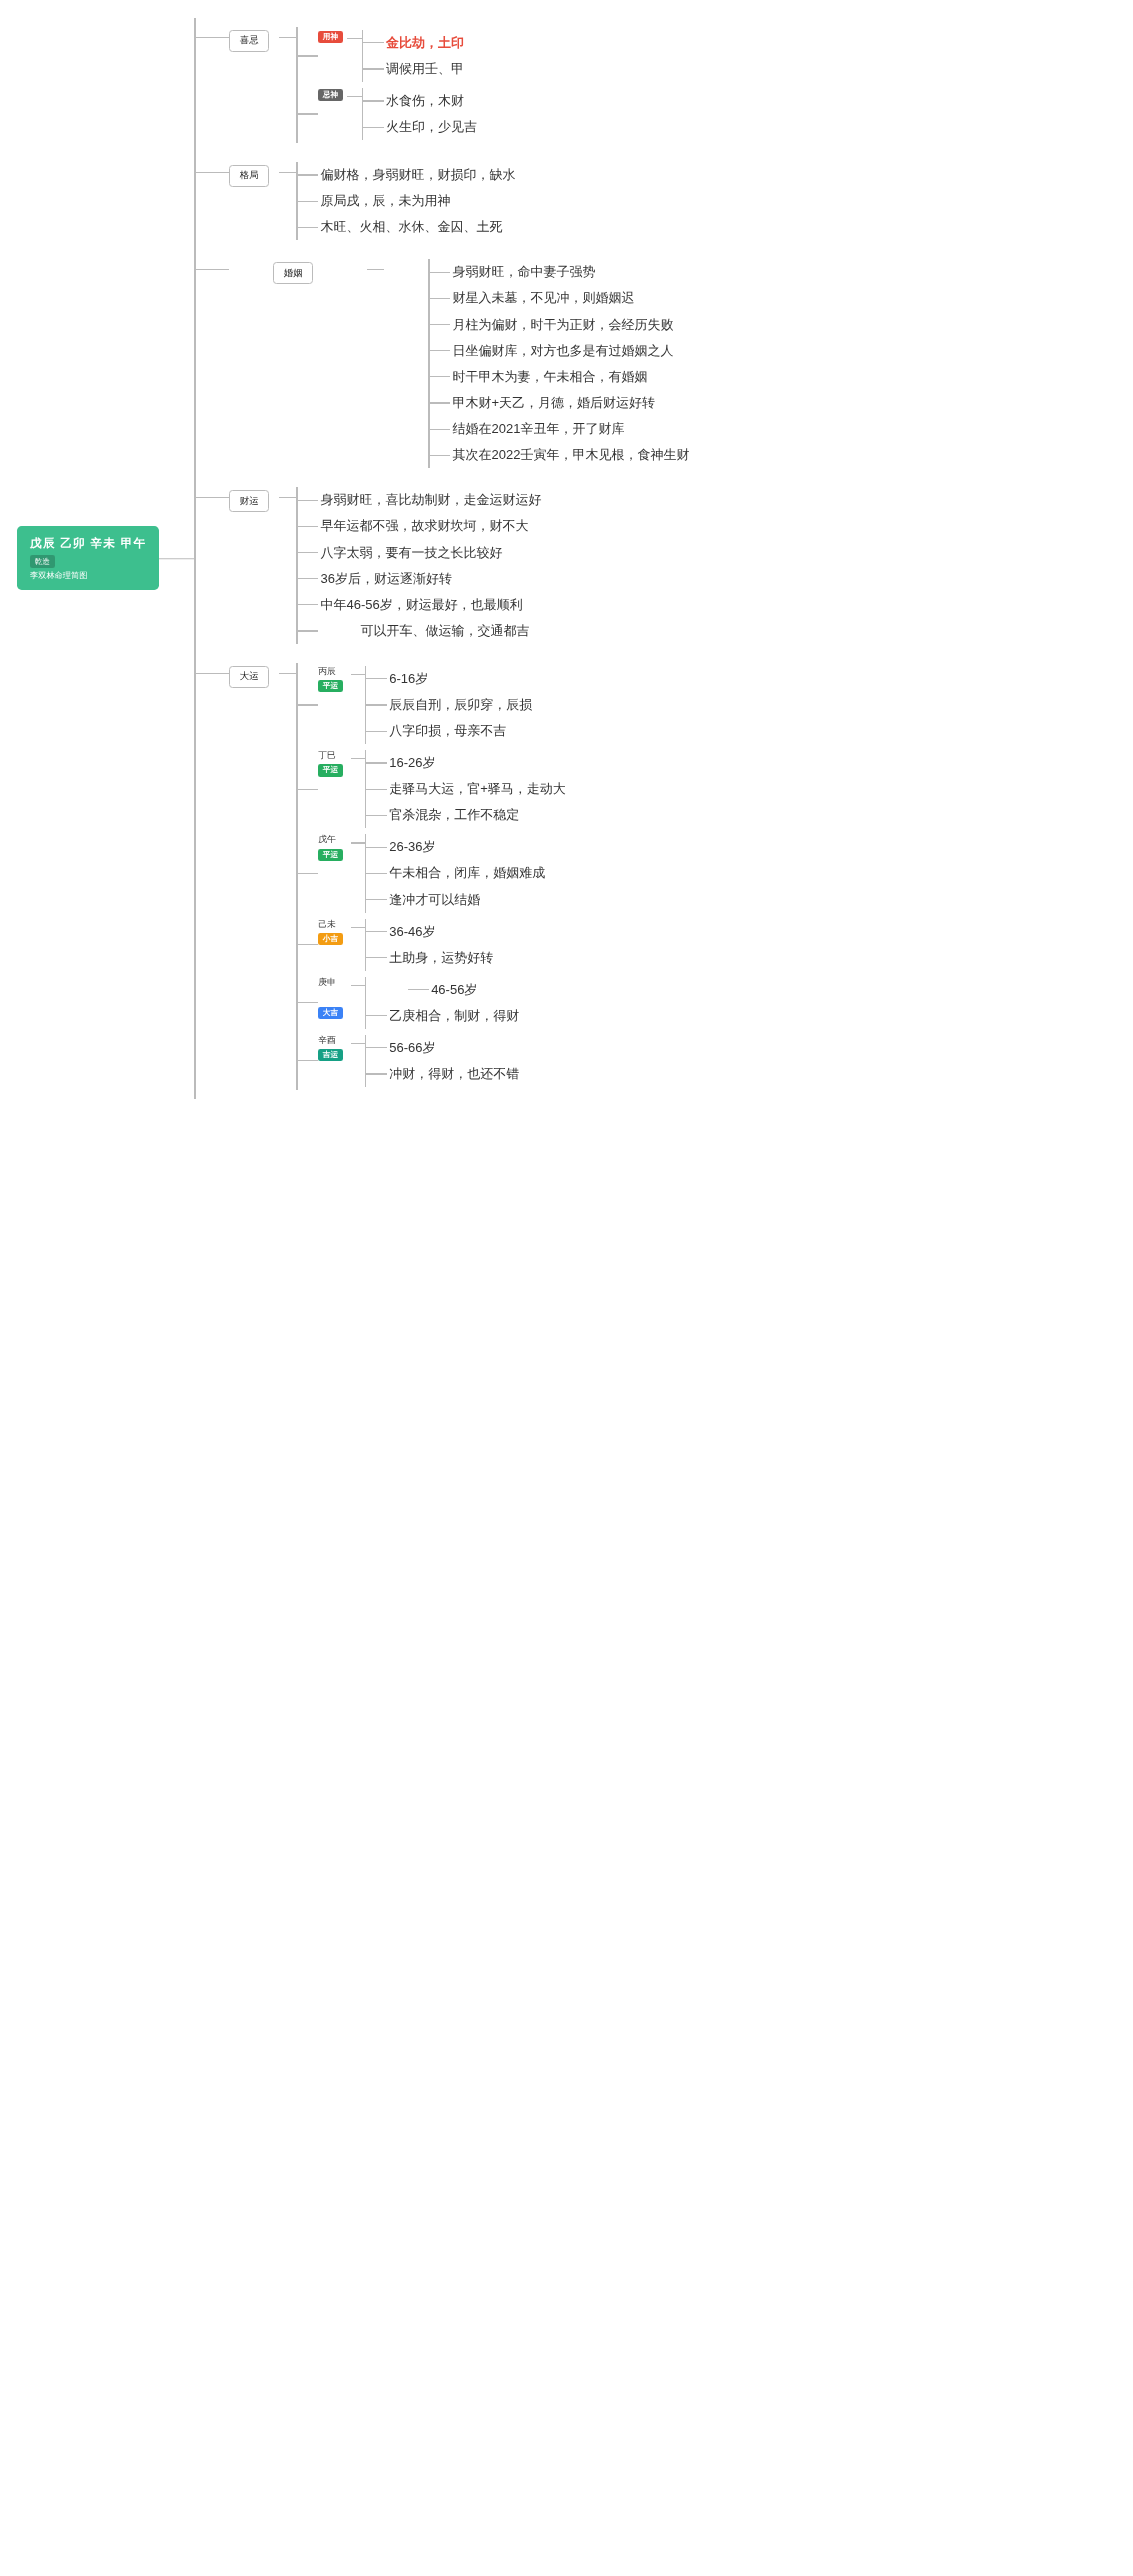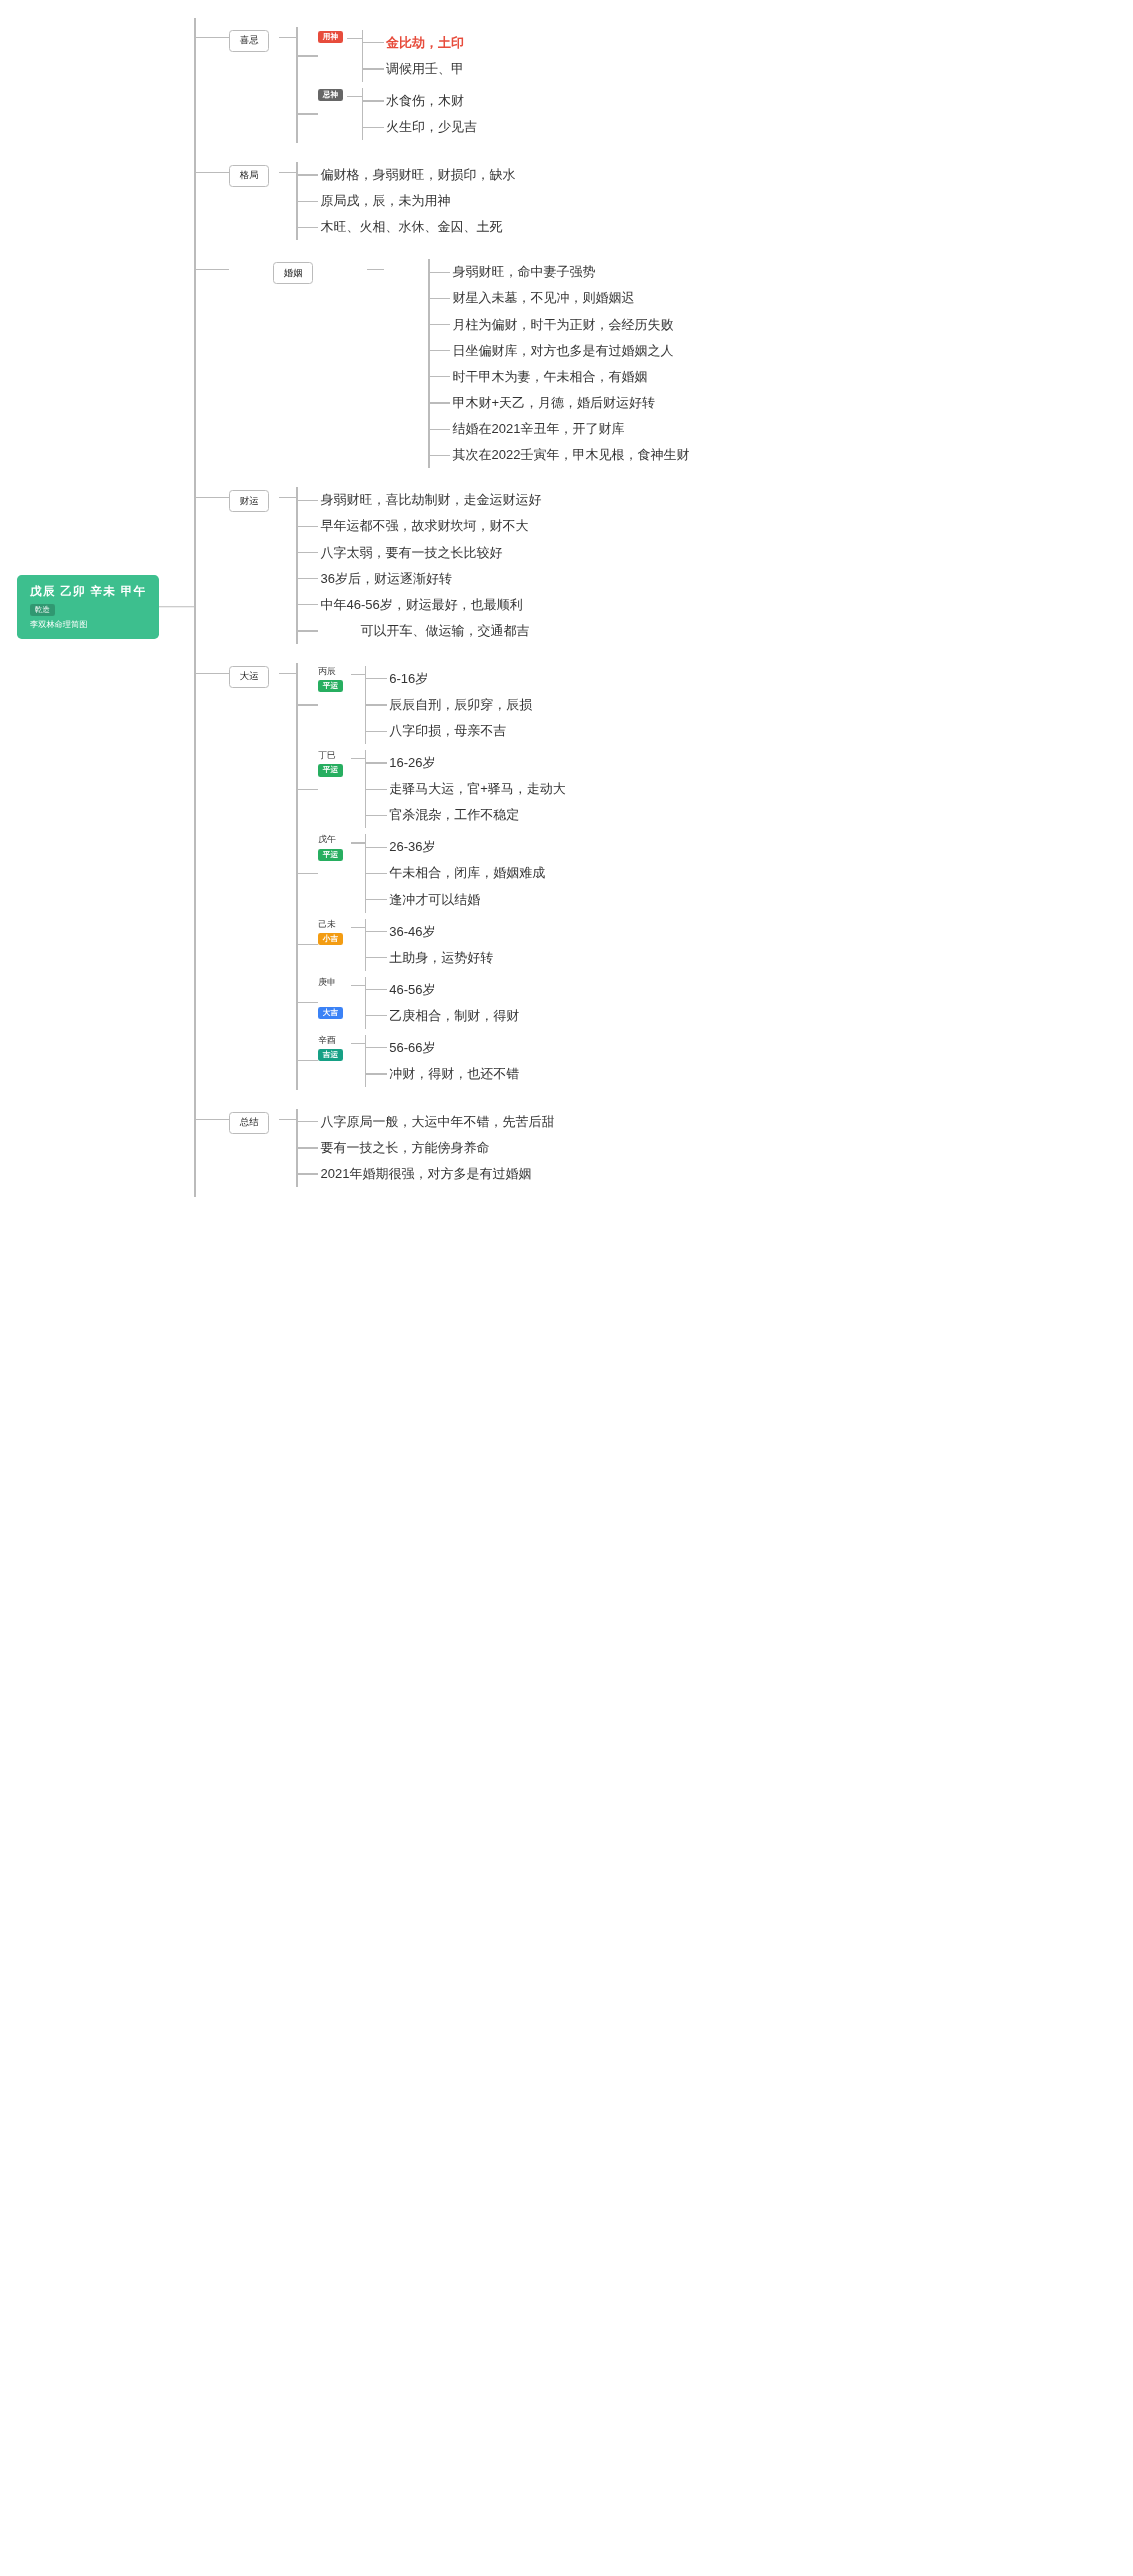--- a/index.html
+++ b/index.html
@@ -377,21 +377,21 @@
                 <div style="display: flex; flex-direction: row; align-items: center; padding: 2.9px 0px;">
                   <div style="width: 20.5px; height: 1.2px; background: rgb(187, 187, 187); flex-shrink: 0;"></div>
                   <div style="display: flex; flex-direction: row; align-items: flex-start;">
                     <div style="display: flex; flex-direction: column; align-items: flex-start; margin-right: 3.5px; min-width: 29px;">
                       <div class="subsection-name" style="font-size: 8.8px; font-weight: 500;">庚申</div>
                       <span class="badge-pill" style="background: #3b82f6; margin-top: 18px;">大吉</span>
                     </div>
                     <div style="width: 14.6px; height: 1.2px; background: rgb(187, 187, 187); flex-shrink: 0; align-self: flex-start; margin-top: 8.2px;"></div>
                     <div style="display: flex; flex-direction: row; align-items: stretch;">
                       <div style="width: 1.2px; background: rgb(187, 187, 187); flex-shrink: 0;"></div>
-                      <div style="display: flex; flex-direction: column; justify-content: center;">
+                      <div style="display: flex; flex-direction: column; justify-content: center; align-items: center;">
                         <div style="display: flex; flex-direction: row; align-items: center; padding: 2.9px 0px;">
                           <div style="width: 20.5px; height: 1.2px; background: rgb(187, 187, 187); flex-shrink: 0;"></div>
                           <div class="child-text">46-56岁</div>
                         </div>
                         <div style="display: flex; flex-direction: row; align-items: center; padding: 2.9px 0px;">
                           <div style="width: 20.5px; height: 1.2px; background: rgb(187, 187, 187); flex-shrink: 0;"></div>
                           <div class="child-text">乙庚相合，制财，得财</div>
                         </div>
                       </div>
                     </div>
@@ -412,42 +412,20 @@
                           <div style="width: 20.5px; height: 1.2px; background: rgb(187, 187, 187); flex-shrink: 0;"></div>
                           <div class="child-text">56-66岁</div>
                         </div>
                         <div style="display: flex; flex-direction: row; align-items: center; padding: 2.9px 0px;">
                           <div style="width: 20.5px; height: 1.2px; background: rgb(187, 187, 187); flex-shrink: 0;"></div>
                           <div class="child-text">冲财，得财，也还不错</div>
                         </div>
                       </div>
                     </div>
                   </div>
-                </div>
-              </div>
-            </div>
-          </div>
-          <div style="display: flex; flex-direction: row; align-items: flex-start; margin: 9.4px 0px;">
-            <div style="width: 35px; height: 1.2px; background: rgb(187, 187, 187); flex-shrink: 0; align-self: flex-start; margin-top: 10px;"></div>
-            <div class="section-node" style="align-self: flex-start; margin-top: 2.9px;">总结</div>
-            <div style="width: 17.5px; height: 1.2px; background: rgb(187, 187, 187); flex-shrink: 0; align-self: flex-start; margin-top: 10px;"></div>
-            <div style="display: flex; flex-direction: row; align-items: stretch;">
-              <div style="width: 1.2px; background: rgb(187, 187, 187); flex-shrink: 0;"></div>
-              <div style="display: flex; flex-direction: column; justify-content: center;">
-                <div style="display: flex; flex-direction: row; align-items: center; padding: 2.9px 0px;">
-                  <div style="width: 20.5px; height: 1.2px; background: rgb(187, 187, 187); flex-shrink: 0;"></div>
-                  <div class="child-text">八字原局一般，大运中年不错，先苦后甜</div>
-                </div>
-                <div style="display: flex; flex-direction: row; align-items: center; padding: 2.9px 0px;">
-                  <div style="width: 20.5px; height: 1.2px; background: rgb(187, 187, 187); flex-shrink: 0;"></div>
-                  <div class="child-text">要有一技之长，方能傍身养命</div>
-                </div>
-                <div style="display: flex; flex-direction: row; align-items: center; padding: 2.9px 0px;">
-                  <div style="width: 20.5px; height: 1.2px; background: rgb(187, 187, 187); flex-shrink: 0;"></div>
-                  <div class="child-text">2021年婚期很强，对方多是有过婚姻</div>
                 </div>
               </div>
             </div>
           </div>
           <div style="position: absolute; left: 0px; top: 0px; bottom: 0px; width: 1.2px; background: rgb(187, 187, 187);"></div>
         </div>
       </div>
 
   </div>
 </div>

